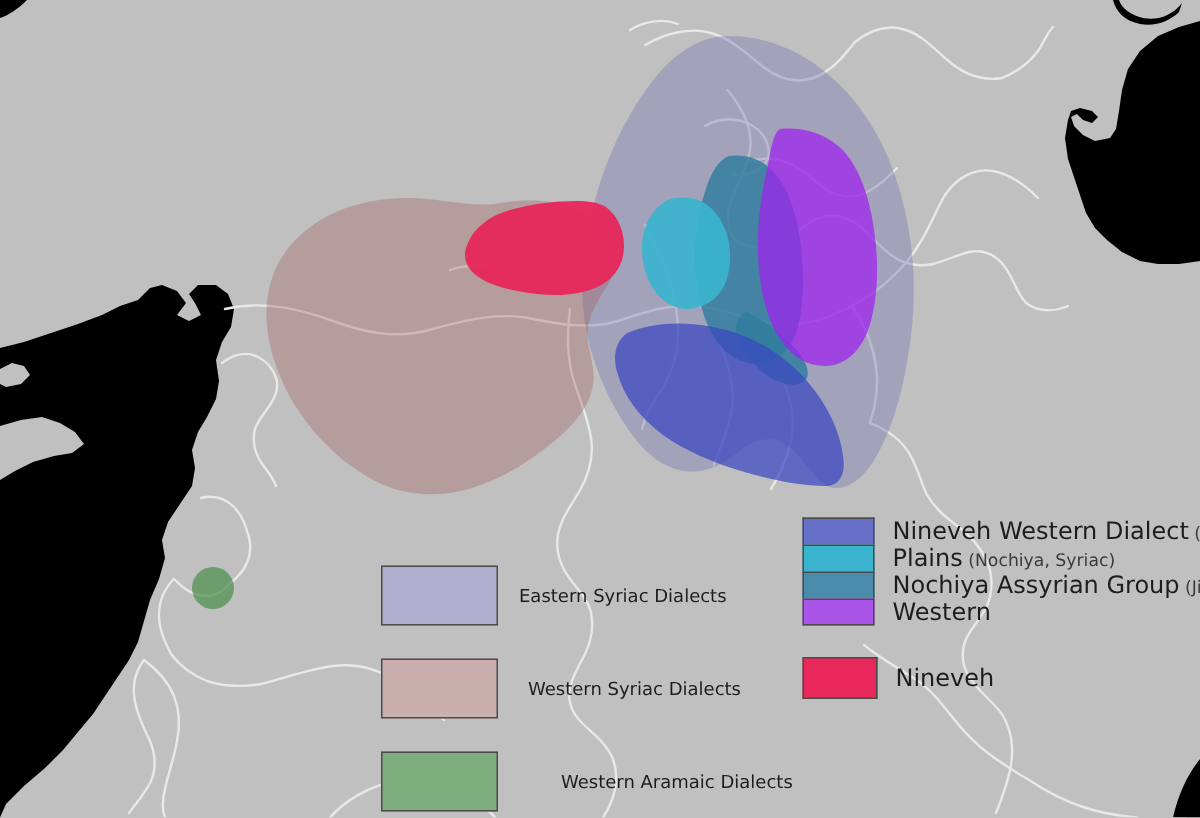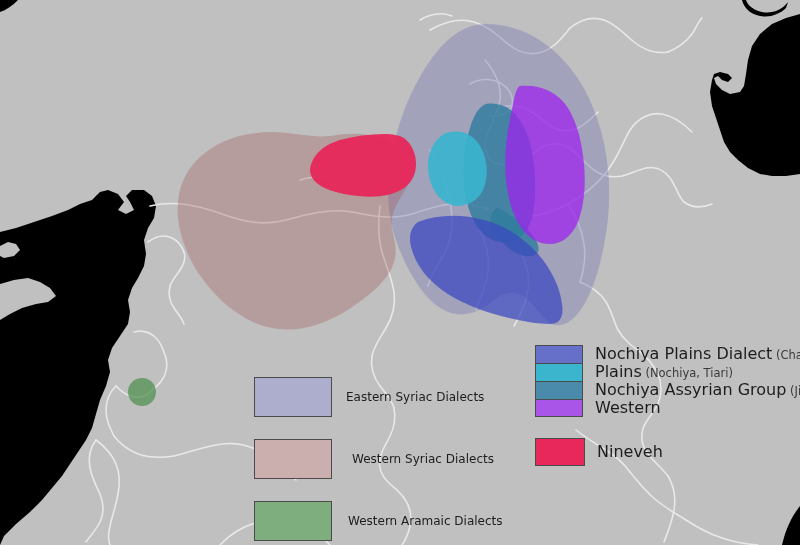--- a/index.html
+++ b/index.html
@@ -61,21 +61,21 @@
   #legend-left .swatch {
     width: 78px;
     height: 40px;
   }
   #legend-left .legend-label {
     margin-left: 14px;
     font-size: 12px;
   }
   #legend-left .row-eastern .legend-label { margin-left: 14px; }
   #legend-left .row-western-syriac .legend-label { margin-left: 20px; }
-  #legend-left .row-western-aramaic .legend-label { margin-left: 16px; }
+  #legend-left .row-western-aramaic .legend-label { margin-left: 42px; }
 
   
   #legend-right {
     left: 535px;
     top: 345px;
   }
   #legend-right .stacked {
     position: relative;
   }
   #legend-right .stacked .legend-row {
@@ -292,28 +292,28 @@
 
   </div>
 
   <div class="legend" id="legend-right">
 
     <div class="stacked">
 
       <div class="legend-row">
         <span class="swatch" style="background:#6670c8"></span>
         <span class="legend-label">
-          <span>Nochiya Plains Dialect</span><span class="legend-sub"> (Chaldean)</span>
+          <span>Nineveh Western Dialect</span><span class="legend-sub"> (Chaldean)</span>
         </span>
       </div>
 
       <div class="legend-row">
         <span class="swatch" style="background:#3bb4ce"></span>
         <span class="legend-label">
-          <span>Plains</span><span class="legend-sub"> (Nochiya, Tiari)</span>
+          <span>Plains</span><span class="legend-sub"> (Nochiya, Syriac)</span>
         </span>
       </div>
 
       <div class="legend-row">
         <span class="swatch" style="background:#4a8aab"></span>
         <span class="legend-label">
           <span>Nochiya Assyrian Group</span><span class="legend-sub"> (Jilu, Baz</span>
         </span>
       </div>
 

